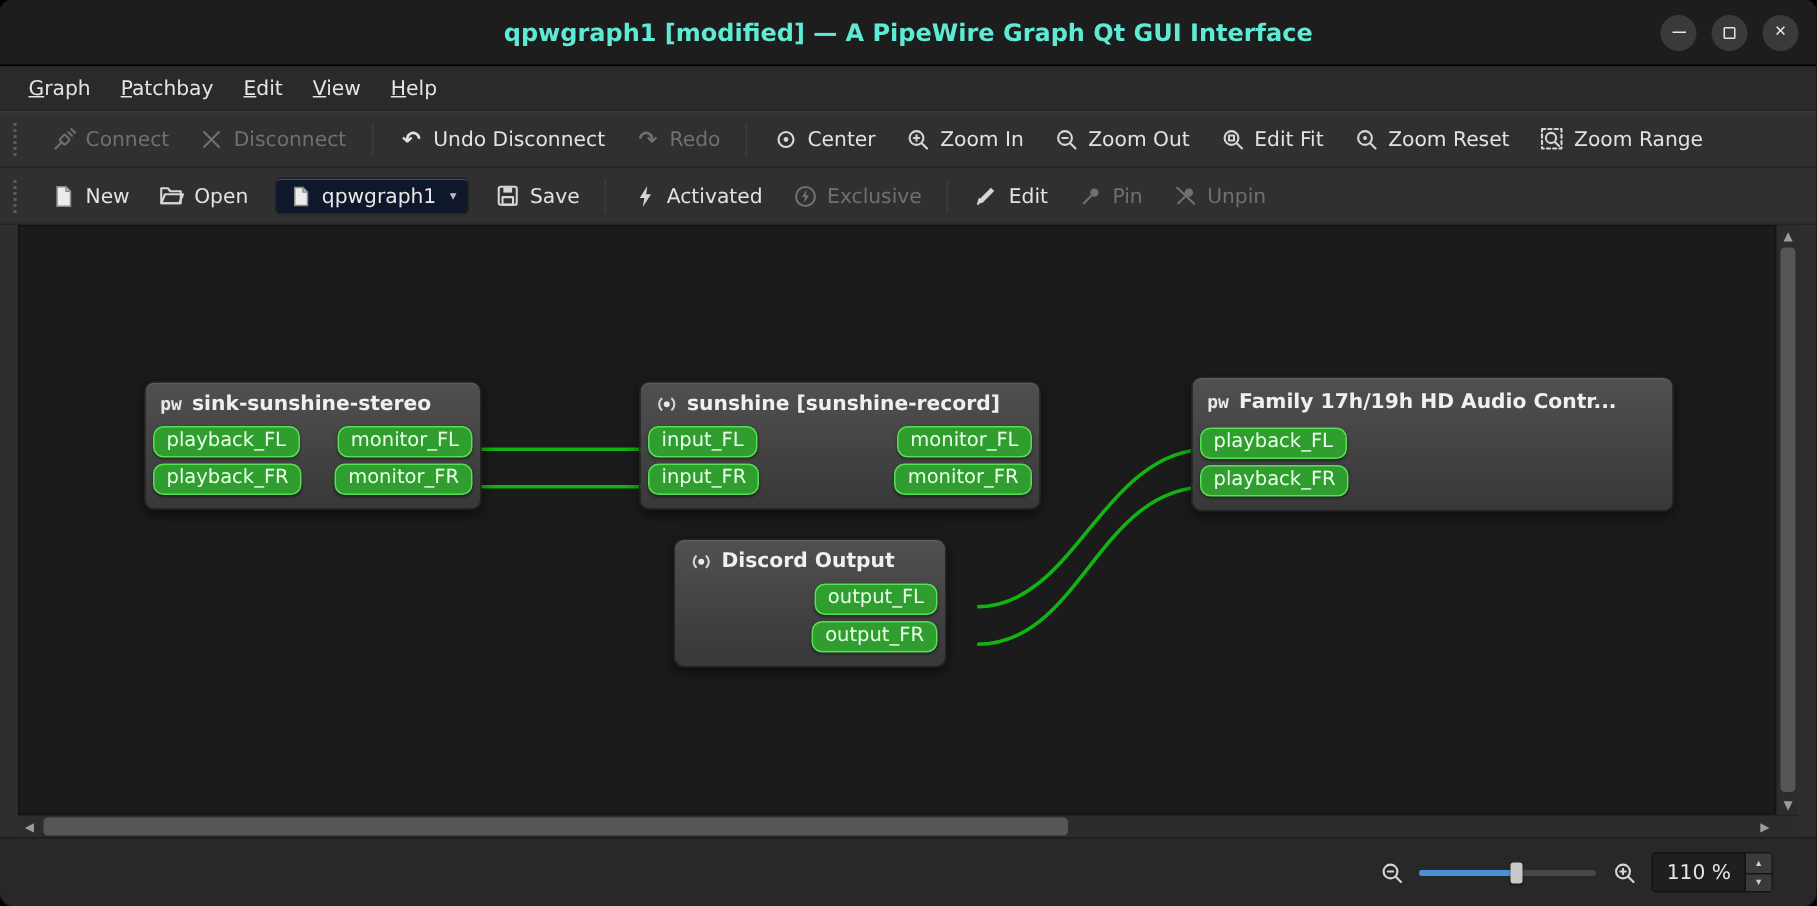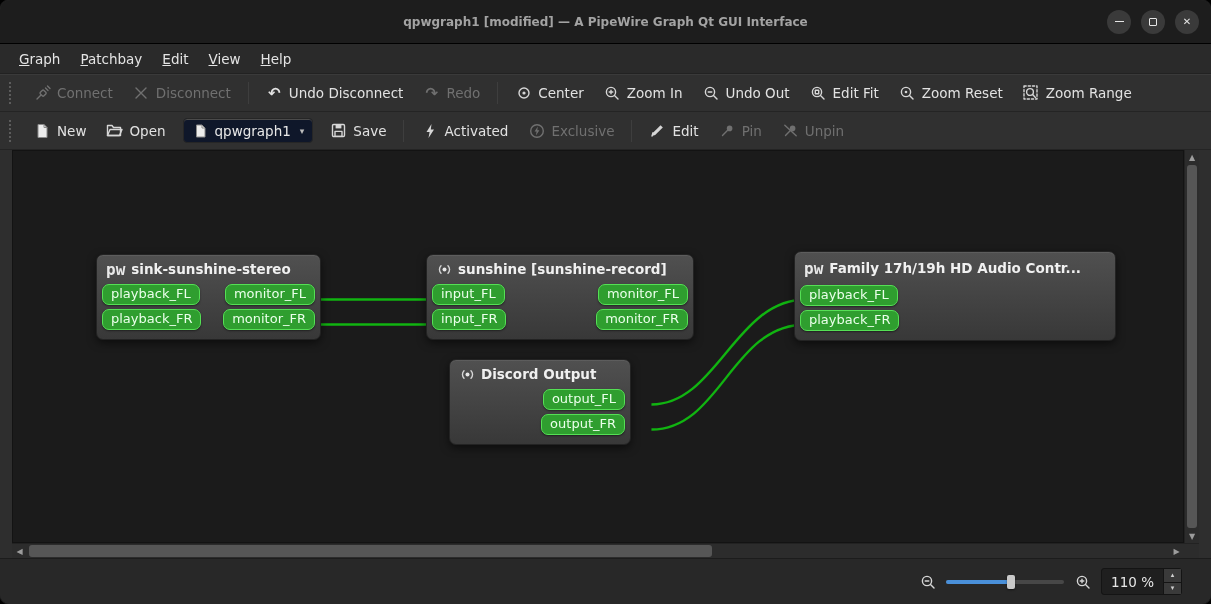--- a/index.html
+++ b/index.html
@@ -3,21 +3,21 @@
 <meta charset="utf-8">
 <style>
   * { box-sizing: border-box; }
   body { margin:0; background:#000; font-family:"DejaVu Sans","Liberation Sans",sans-serif; }
   .window { position:relative; width:1211px; height:604px; background:#2e2e2e; border-radius:10px;
             overflow:hidden; box-shadow:0 0 0 1px #1a1a1a; display:flex; flex-direction:column; }
 
   
   .titlebar { height:44px; background:#1d1d1d; display:flex; align-items:center; justify-content:center;
               position:relative; border-bottom:1px solid #000; flex:0 0 auto; }
-  .title { color:#a3a3a3; font-weight:bold; font-size:12px; }
+  .title { color:#5eead4; font-weight:bold; font-size:16px; }
   .winbtns { position:absolute; right:12px; top:0; height:100%; display:flex; align-items:center; gap:10px; }
   .winbtn { width:24px; height:24px; border-radius:50%; background:#3a3a3a; color:#e6e6e6;
             display:flex; align-items:center; justify-content:center; font-size:10px; cursor:pointer; }
   .winbtn .min-line { width:9px; height:1.5px; background:#e6e6e6; }
   .winbtn .max-sq { width:8px; height:8px; border:1.5px solid #e6e6e6; border-radius:1px; }
 
   
   .menubar { height:30px; background:#2a2a2a; display:flex; align-items:center; padding:0 10px; gap:2px;
              border-bottom:1px solid #222; flex:0 0 auto; }
   .menu-item { color:#e4e4e4; font-size:13.5px; padding:3px 9px; border-radius:3px; display:inline-block; cursor:default; }
@@ -59,21 +59,21 @@
   .hthumb { background:#565656; border-radius:3px; height:100%; width:60%; }
   .corner { width:15px; background:#2c2c2c; }
 
   
   .node { position:absolute; border-radius:7px; background:linear-gradient(180deg,#505050,#383838);
           border:1px solid #232323; box-shadow:0 3px 9px rgba(0,0,0,.55), inset 0 1px 0 rgba(255,255,255,.08);
           padding:5px; display:flex; flex-direction:column; cursor:move; }
   .node-header { display:flex; align-items:center; gap:6px; height:24px; margin-bottom:6px; padding-left:4px;
                  color:#f0f0f0; font-weight:bold; font-size:13.5px; white-space:nowrap; overflow:hidden; }
   .node-icon { display:flex; align-items:center; justify-content:center; min-width:16px; color:#e8e8e8;
-               font-size:16px; font-weight:bold; font-family:"DejaVu Sans Mono",monospace; }
+               font-size:12px; font-weight:bold; font-family:"DejaVu Sans Mono",monospace; }
   .port-row { display:flex; justify-content:space-between; align-items:center; height:21px; margin-bottom:4px; }
   .port-row.row-end { justify-content:flex-end; }
   .port { background:var(--port_green,#2f9e2f); border:1.5px solid var(--port_border,#55e055); border-radius:7px;
           padding:1px 8px 2px; color:#eaffea; font-size:13px; line-height:16px; white-space:nowrap;
           box-shadow:0 1px 2px rgba(0,0,0,.45); cursor:crosshair; }
 
   
   .statusbar { height:46px; background:#282828; border-top:1px solid #1c1c1c; display:flex; align-items:center;
                justify-content:flex-end; padding:0 29px; gap:10px; flex:0 0 auto; }
   .zoom-slider { width:118px; height:18px; position:relative; display:flex; align-items:center; cursor:pointer; }
@@ -175,21 +175,21 @@
     </div>
 
     <div class="tbtn">
       <span class="ticon">
         <svg class="icon" width="16" height="16" viewBox="0 0 16 16">
             <circle class="icon-stroke" cx="7" cy="7" r="4.6"></circle>
             <path class="icon-stroke" d="M10.5 10.5 L14 14"></path>
             <path class="icon-stroke" d="M5.2 7 H8.8"></path>
           </svg>
       </span>
-      <span>Undo Out</span>
+      <span>Zoom Out</span>
     </div>
 
     <div class="tbtn">
       <span class="ticon">
         <svg class="icon" width="16" height="16" viewBox="0 0 16 16">
             <circle class="icon-stroke" cx="7" cy="7" r="4.6"></circle>
             <path class="icon-stroke" d="M10.5 10.5 L14 14"></path>
             <rect class="icon-stroke" x="5.3" y="5.3" width="3.4" height="3.4"></rect>
           </svg>
       </span>

